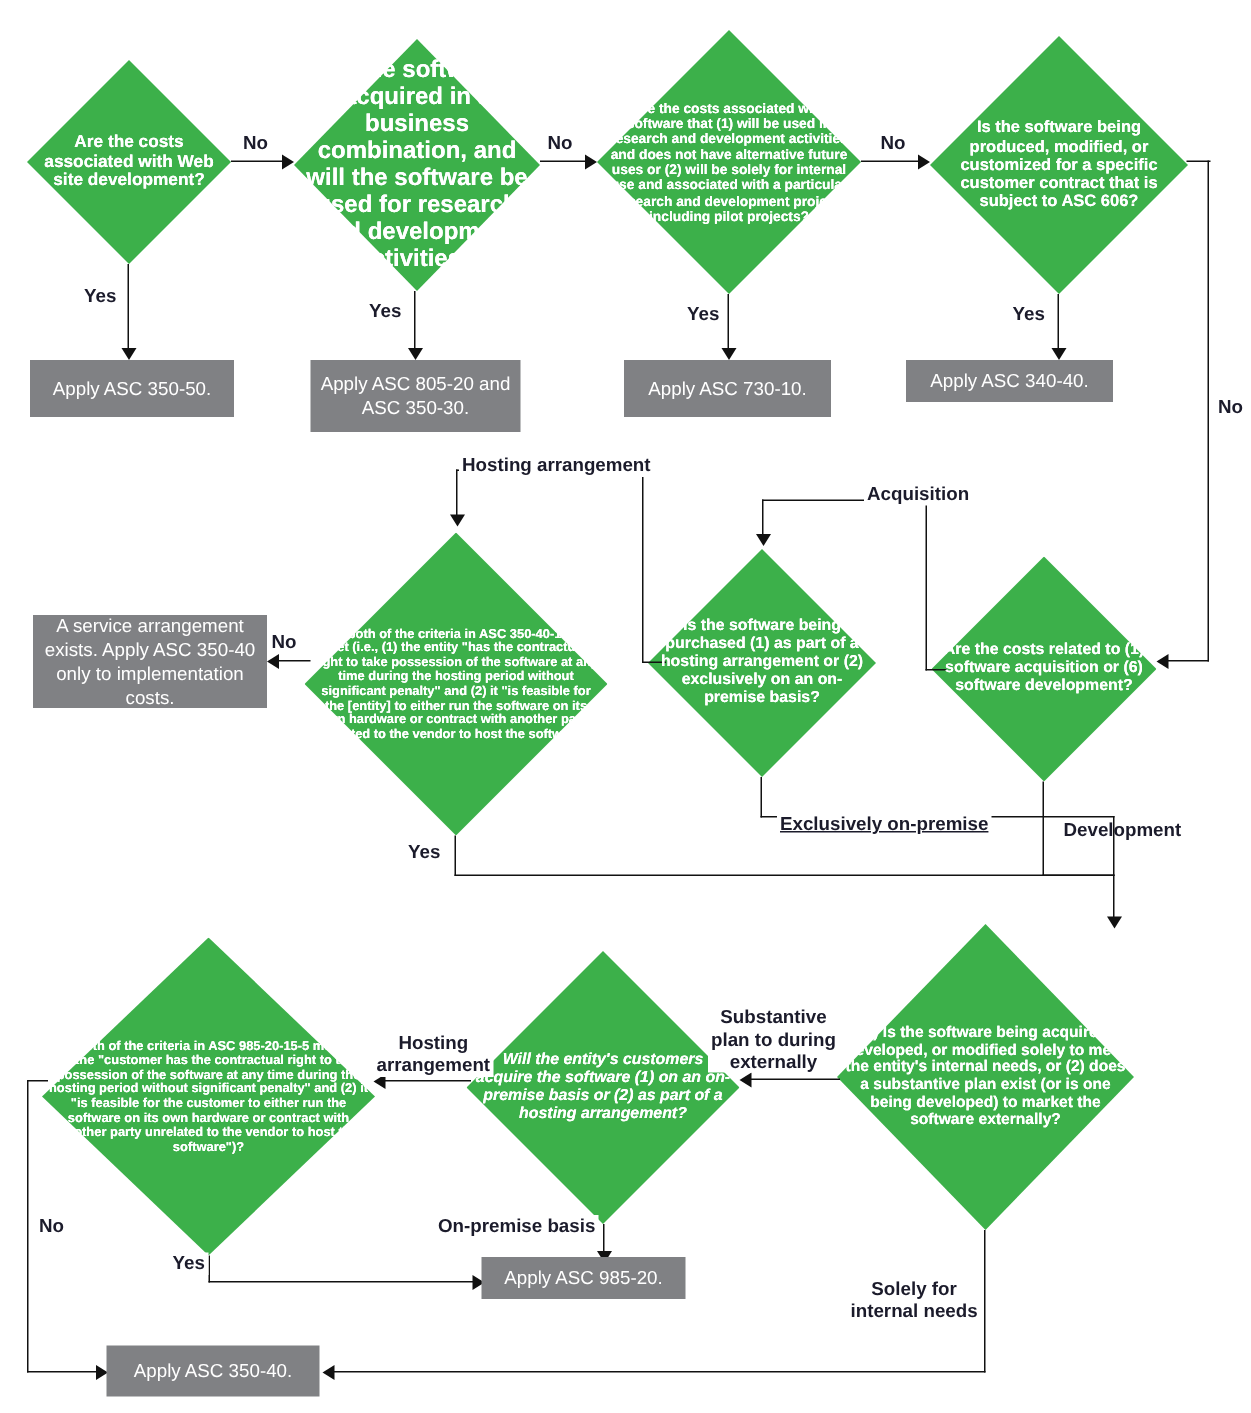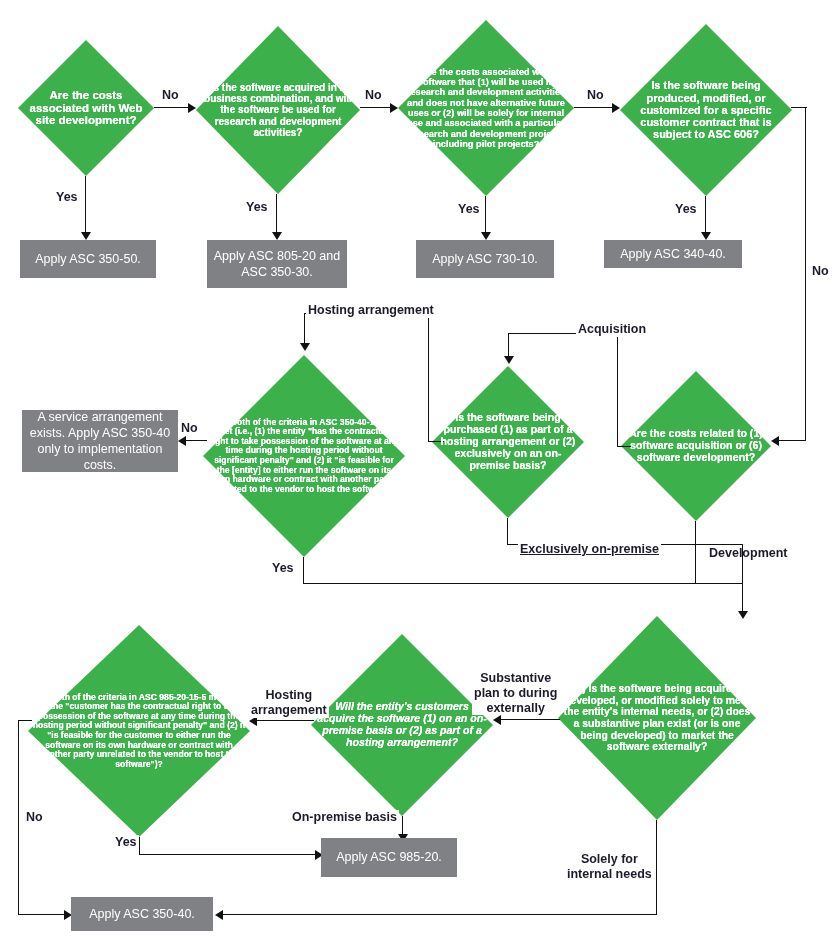--- a/index.html
+++ b/index.html
@@ -80,21 +80,21 @@
 </head>
 <body>
 
 <div id="canvas">
 
   <div class="dia" style="left:18px;top:40px;width:136px;height:136px;font-size:11.5px;">
     <div class="shape"></div>
     <div class="txt">Are the costs associated with Web site development?</div>
   </div>
 
-  <div class="dia" style="left:196px;top:26px;width:164px;height:168px;font-size:10px;text-align:center;">
+  <div class="dia" style="left:196px;top:26px;width:164px;height:168px;font-size:16px;text-align:center;">
     <div class="shape"></div>
     <div class="txt">Is the software acquired in a business combination, and will the software be used for research and development activities?</div>
   </div>
 
   <div class="dia" style="left:398px;top:20px;width:176px;height:176px;font-size:9.2px;">
     <div class="shape"></div>
     <div class="txt">Are the costs associated with software that (1) will be used in research and development activities and does not have alternative future uses or (2) will be solely for internal use and associated with a particular research and development project, including pilot projects?</div>
   </div>
 
   <div class="dia" style="left:620px;top:24px;width:172px;height:172px;font-size:11px;">
@@ -241,20 +241,20 @@
   <div class="ln lnh" style="left:18px;top:914px;width:50px;"></div>
   <div class="arw arw-r" style="left:64px;top:910px;"></div>
   <div class="lbl" style="left:24px;top:810px;">No</div>
 
   <div class="ln lnv" style="left:656px;top:820px;height:95px;"></div>
   <div class="ln lnh" style="left:222px;top:914px;width:435px;"></div>
   <div class="arw arw-l" style="left:215px;top:910px;"></div>
   <div class="lbl" style="left:565px;top:852px;text-align:center;">Solely for
 internal needs</div>
 
-  <div class="box" style="left:321px;top:838px;width:136px;height:39px;">
+  <div class="box" style="left:321px;top:838px;width:136px;height:28px;">
     <span>Apply ASC 985-20.</span>
   </div>
   <div class="box" style="left:71px;top:897px;width:142px;height:34px;">
     <span>Apply ASC 350-40.</span>
   </div>
 
 </div>
 
 </body></html>

